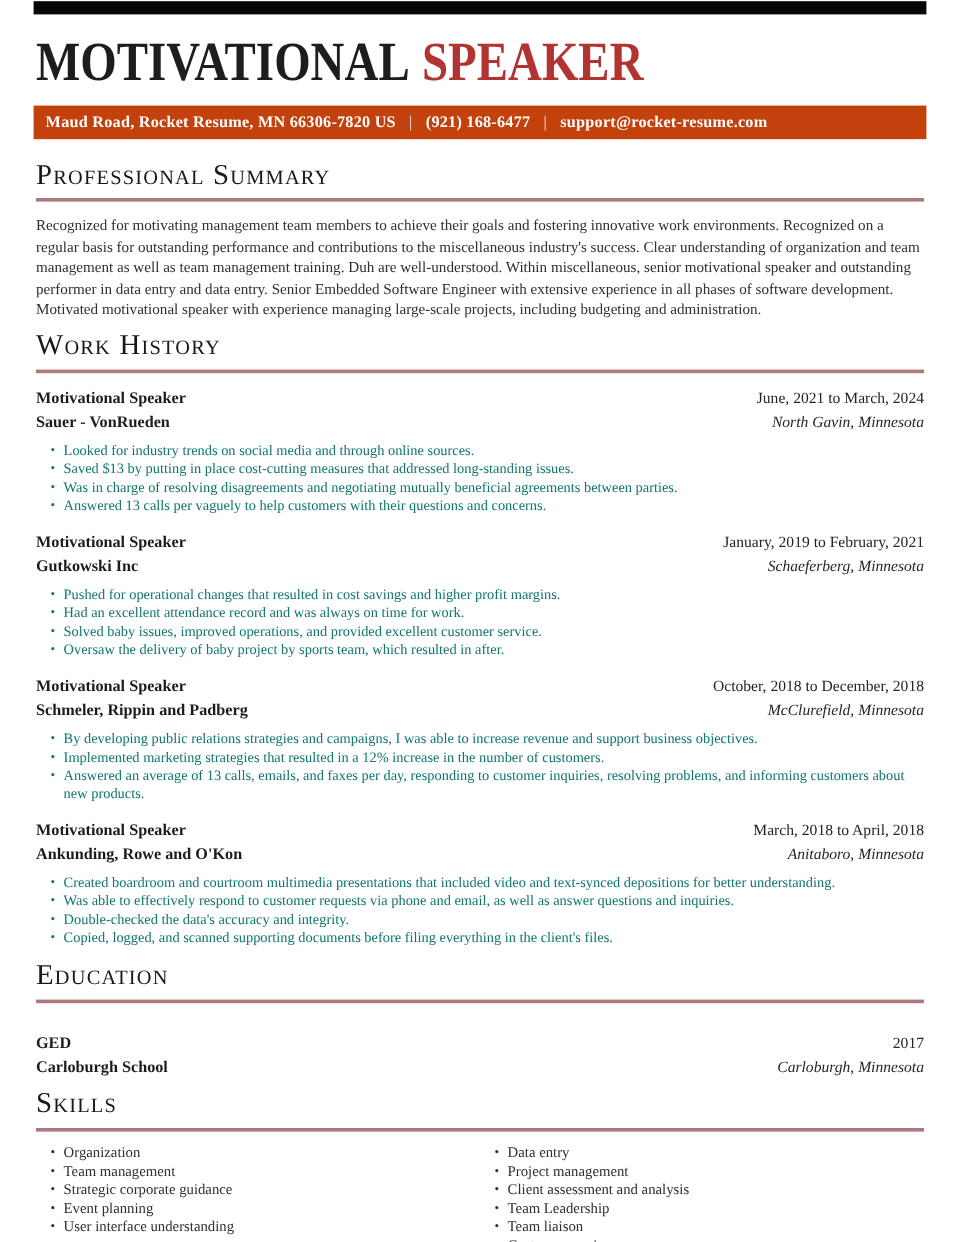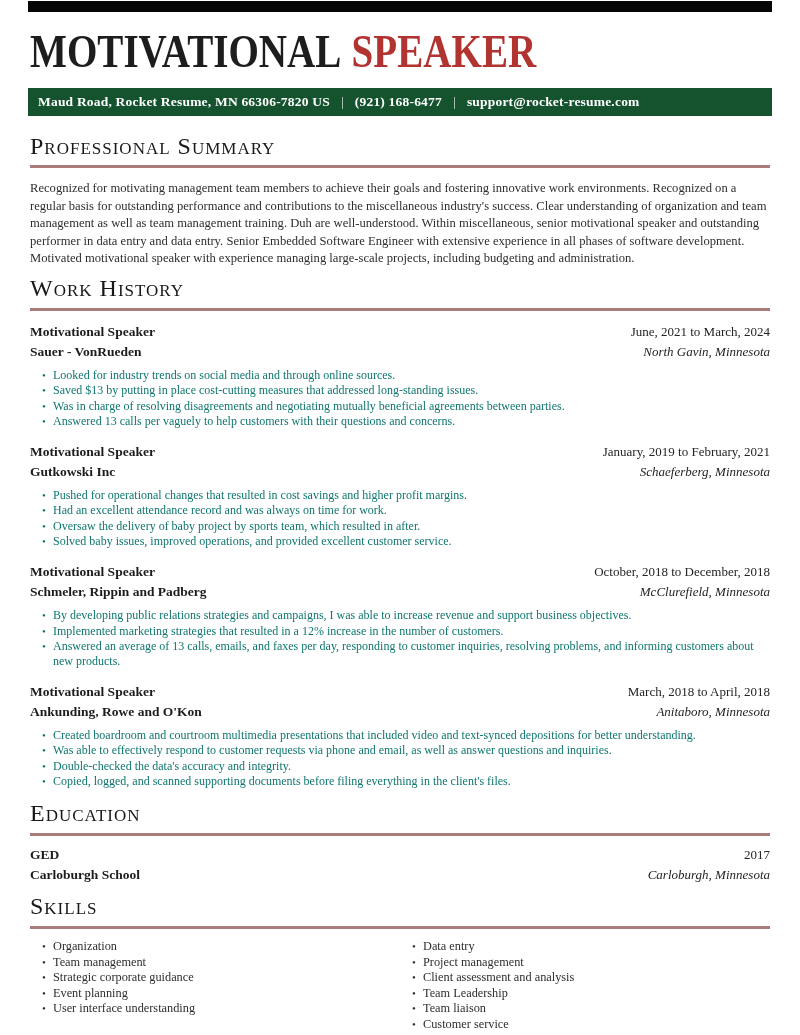--- a/index.html
+++ b/index.html
@@ -15,21 +15,21 @@
   .title {
     margin:14px 28px 0 30px;
     font-size:46px; font-weight:bold; line-height:1.12;
     color:#1d1d1d; white-space:nowrap;
     transform:scaleX(0.85); transform-origin:left center;
   }
   .title .accent { color:#b13431; margin-left:12px; }
 
   .contact-bar {
     margin:10px 28px 0 28px;
-    background:#14532d; color:#ffffff;
+    background:#c2410c; color:#ffffff;
     font-weight:bold; font-size:13.5px; letter-spacing:0.2px;
     padding:7px 0 7px 10px; line-height:14px;
   }
   .contact-sep { margin:0 11px; font-weight:normal; color:#e8e8e8; }
 
   .section { margin:0 30px; }
   .section-heading {
     font-variant:small-caps; font-size:24px; font-weight:normal;
     letter-spacing:1px; color:#181818; line-height:1.08;
     margin:0; padding:0;
@@ -60,21 +60,21 @@
   ul.bullets li {
     position:relative; padding-left:11px;
     font-size:12px; line-height:15px; margin-bottom:0.5px;
     color:#0f766e;
   }
   ul.bullets li::before {
     content:"\2022"; position:absolute; left:0; top:0;
     font-size:11px;
   }
 
-  .edu-rows { margin-top:10px; }
+  .edu-rows { margin-top:24px; }
 
   .skills-columns { display:flex; margin-top:10px; }
   .skills-columns ul { flex:1 1 50%; list-style:none; margin:0; padding:0 0 0 12px; }
   .skills-columns li {
     position:relative; padding-left:11px;
     font-size:12.3px; line-height:15px; margin-bottom:0.5px; color:#2e2e2e;
   }
   .skills-columns li::before {
     content:"\2022"; position:absolute; left:0; top:0; font-size:11px;
   }
@@ -133,23 +133,23 @@
         <div class="row">
           <span class="entry-company">Gutkowski Inc</span>
           <span class="entry-location">Schaeferberg, Minnesota</span>
         </div>
         <ul class="bullets">
 
             <li>Pushed for operational changes that resulted in cost savings and higher profit margins.</li>
 
             <li>Had an excellent attendance record and was always on time for work.</li>
 
+            <li>Solved baby issues, improved operations, and provided excellent customer service.</li>
+
             <li>Oversaw the delivery of baby project by sports team, which resulted in after.</li>
-
-            <li>Solved baby issues, improved operations, and provided excellent customer service.</li>
           </ul>
       </div>
 
       <div class="job">
         <div class="row">
           <span class="entry-title">Motivational Speaker</span>
           <span class="entry-dates">October, 2018 to December, 2018</span>
         </div>
         <div class="row">
           <span class="entry-company">Schmeler, Rippin and Padberg</span>

